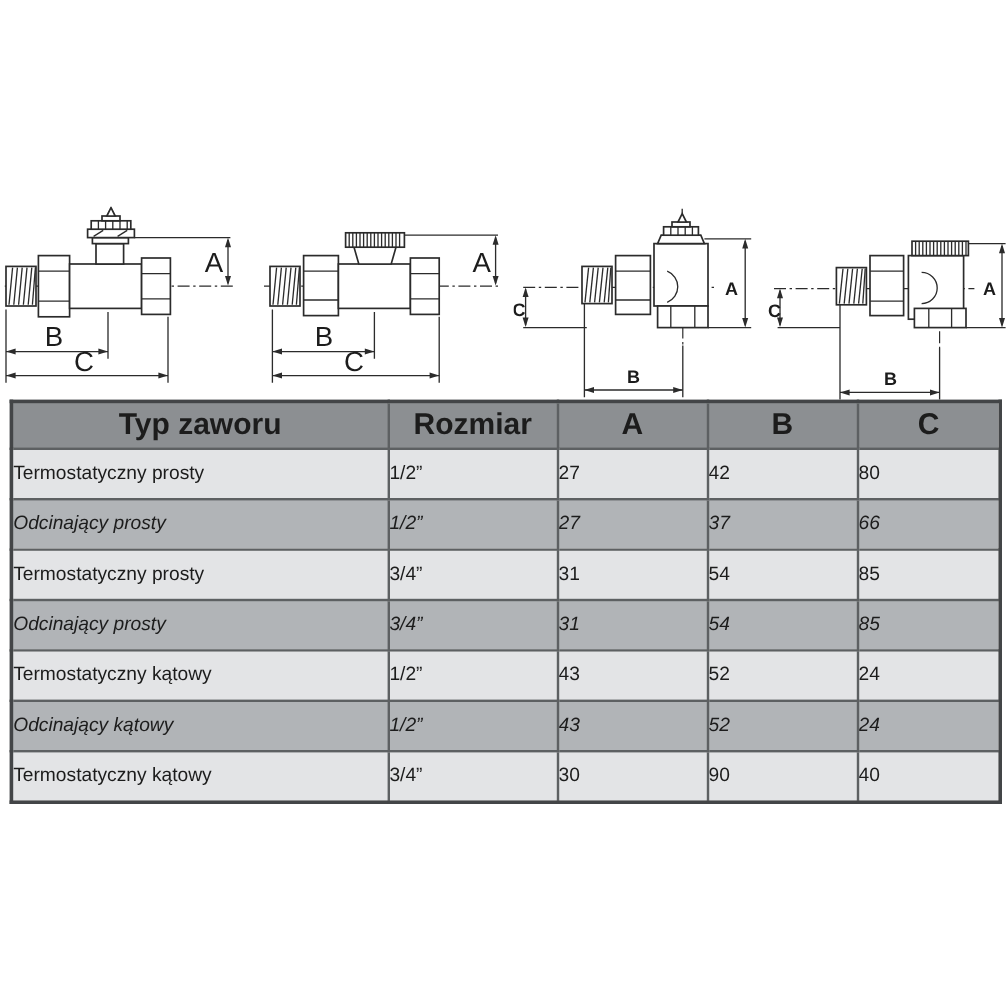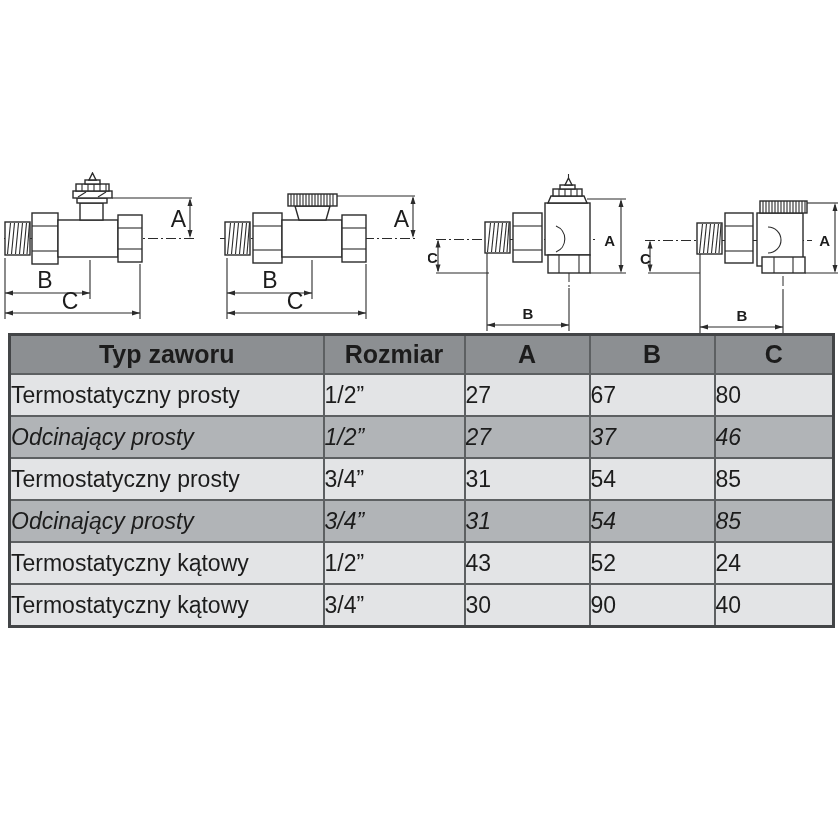--- a/index.html
+++ b/index.html
@@ -21,21 +21,21 @@
   table.spec {
     position:absolute; left:8px; top:333px; width:824px;
     border-collapse:collapse; table-layout:fixed;
     border:3px solid #434547;
   }
   table.spec th, table.spec td {
     border:2px solid var(--border); vertical-align:middle;
     color:var(--text); padding:0; overflow:hidden; white-space:nowrap;
   }
   table.spec th { background:var(--header-bg); height:37px; font-size:25px; font-weight:bold; }
-  table.spec td { height:40px; font-size:23px; }
+  table.spec td { height:40px; font-size:16px; }
   tr.light td { background:var(--row-light); }
   tr.dark  td { background:var(--row-dark);font-style:italic; }
 </style>
 </head>
 <body>
 
 <div class="canvas">
 
   <svg class="diagram" style="left:2px; top:172px;" width="200" height="158" viewBox="2 172 200 158">
     <line class="ctr" x1="4" y1="238.5" x2="194" y2="238.5"></line>
@@ -313,29 +313,29 @@
         <th>A</th>
         <th>B</th>
         <th>C</th>
       </tr>
     </thead>
     <tbody>
       <tr class="light">
         <td>Termostatyczny prosty</td>
         <td>1/2”</td>
         <td>27</td>
-        <td>67</td>
+        <td>42</td>
         <td>80</td>
       </tr>
       <tr class="dark">
         <td>Odcinający prosty</td>
         <td>1/2”</td>
         <td>27</td>
         <td>37</td>
-        <td>46</td>
+        <td>66</td>
       </tr>
       <tr class="light">
         <td>Termostatyczny prosty</td>
         <td>3/4”</td>
         <td>31</td>
         <td>54</td>
         <td>85</td>
       </tr>
       <tr class="dark">
         <td>Odcinający prosty</td>
@@ -344,20 +344,27 @@
         <td>54</td>
         <td>85</td>
       </tr>
       <tr class="light">
         <td>Termostatyczny kątowy</td>
         <td>1/2”</td>
         <td>43</td>
         <td>52</td>
         <td>24</td>
       </tr>
+      <tr class="dark">
+        <td>Odcinający kątowy</td>
+        <td>1/2”</td>
+        <td>43</td>
+        <td>52</td>
+        <td>24</td>
+      </tr>
       <tr class="light">
         <td>Termostatyczny kątowy</td>
         <td>3/4”</td>
         <td>30</td>
         <td>90</td>
         <td>40</td>
       </tr>
     </tbody>
   </table>
 

